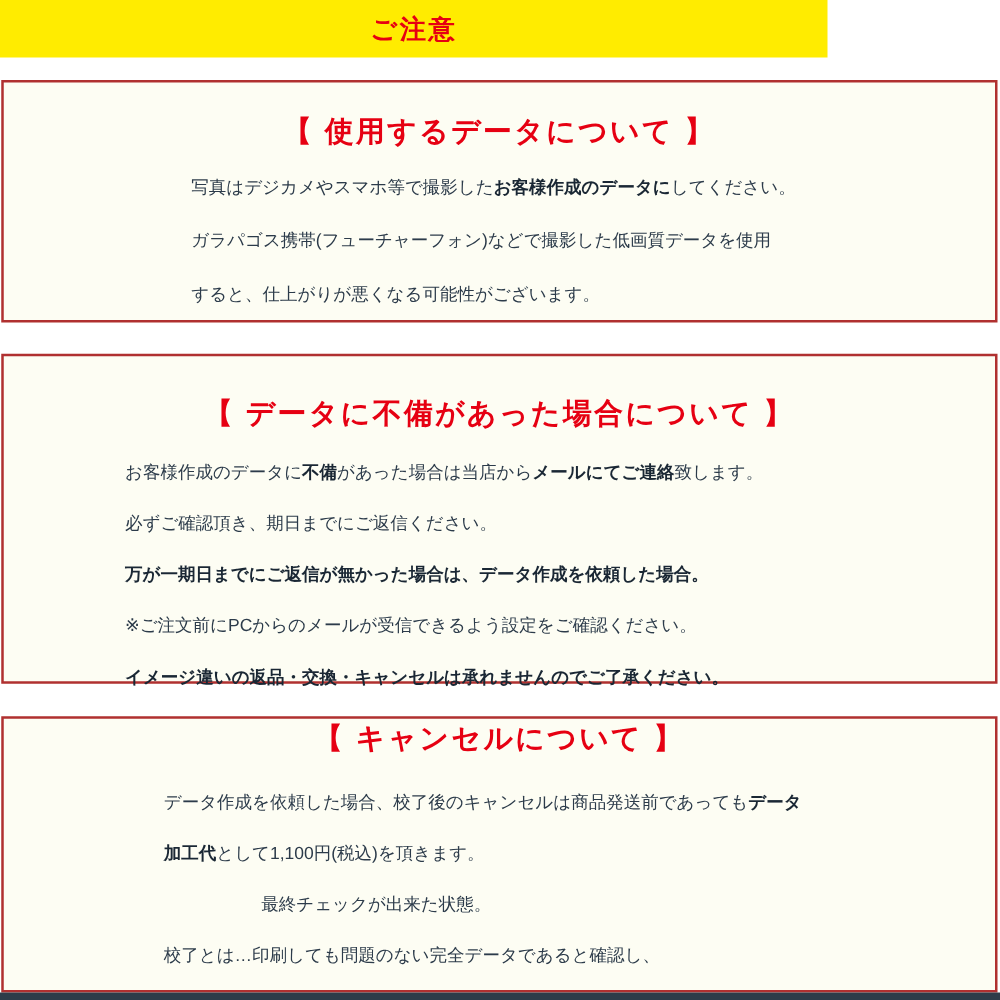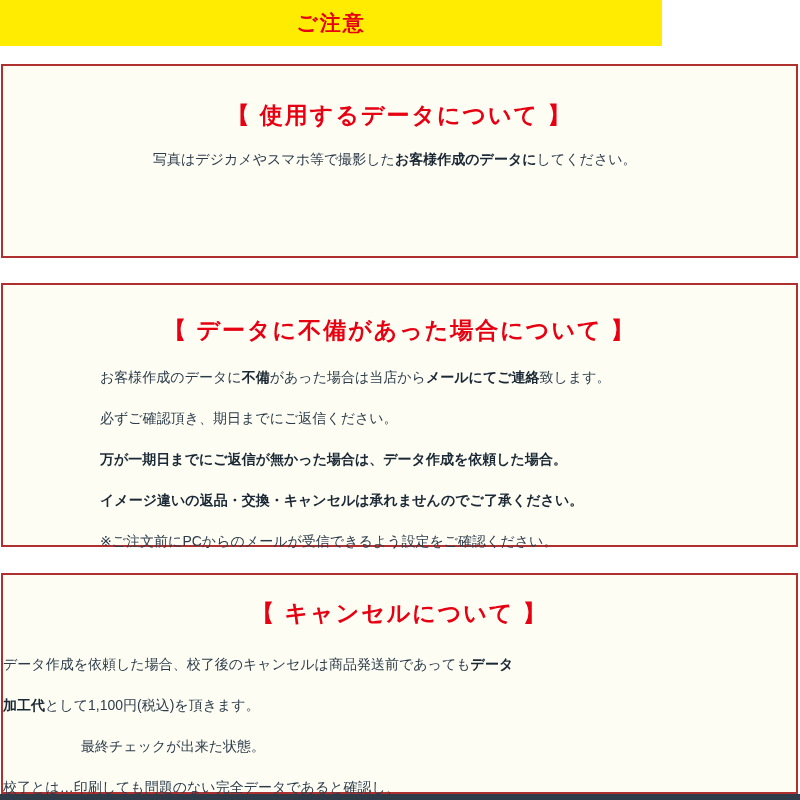--- a/index.html
+++ b/index.html
@@ -26,27 +26,27 @@
     background:#fdfdf3;
   }
   #box-usage{top:64px;height:194px;}
   #box-deficiency{top:283px;height:264px;}
   #box-cancel{top:573px;height:221px;}
   .section-title{
     display:block;text-align:center;
     color:#e60012;font-size:23px;font-weight:bold;letter-spacing:2px;
     line-height:30px;
   }
-  #box-usage .section-title{padding-top:34px;}
+  #box-usage .section-title{padding-top:24px;}
   #box-deficiency .section-title{padding-top:30px;}
-  #box-cancel .section-title{padding-top:23px;}
+  #box-cancel .section-title{padding-top:0;}
   .section-body{display:block;}
   #box-usage .section-body{margin-top:8px;padding-left:150px;}
   #box-deficiency .section-body{margin-top:12px;padding-left:97px;}
-  #box-cancel .section-body{margin-top:16px;}
+  #box-cancel .section-body{margin-top:16px;padding-left:128px;}
   .line{
     display:flex;align-items:center;white-space:nowrap;
     font-size:14px;
   }
   #box-usage .line{height:43px;}
   #box-deficiency .line{height:41px;}
   #box-cancel .line{height:41px;}
   .line.indent-1{padding-left:78px;}
   .seg{font-weight:normal;color:#2c3b4a;}
   .seg.bold{font-weight:bold;color:#1a2734;}
@@ -63,44 +63,50 @@
 </div>
 
 <div class="box" id="box-usage">
   <span class="section-title">【 使用するデータについて 】</span>
   <div class="section-body">
       <div class="line">
         <span class="seg">写真はデジカメやスマホ等で撮影した</span>
         <span class="seg bold">お客様作成のデータに</span>
         <span class="seg">してください。</span>
       </div>
+      <div class="line">
+        <span class="seg">ガラパゴス携帯(フューチャーフォン)などで撮影した低画質データを使用</span>
+      </div>
+      <div class="line">
+        <span class="seg">すると、仕上がりが悪くなる可能性がございます。</span>
+      </div>
     </div>
 </div>
 
 <div class="box" id="box-deficiency">
   <span class="section-title">【 データに不備があった場合について 】</span>
   <div class="section-body">
       <div class="line">
         <span class="seg">お客様作成のデータに</span>
         <span class="seg bold">不備</span>
         <span class="seg">があった場合は当店から</span>
         <span class="seg bold">メールにてご連絡</span>
         <span class="seg">致します。</span>
       </div>
       <div class="line">
         <span class="seg">必ずご確認頂き、期日までにご返信ください。</span>
       </div>
       <div class="line">
         <span class="seg bold">万が一期日までにご返信が無かった場合は、データ作成を依頼した場合。</span>
       </div>
       <div class="line">
-        <span class="seg bold">イメージ違いの返品・交換・キャンセルは承れませんのでご了承ください。</span>
+        <span class="seg">※ご注文前にPCからのメールが受信できるよう設定をご確認ください。</span>
       </div>
       <div class="line">
-        <span class="seg">※ご注文前にPCからのメールが受信できるよう設定をご確認ください。</span>
+        <span class="seg bold">イメージ違いの返品・交換・キャンセルは承れませんのでご了承ください。</span>
       </div>
     </div>
 </div>
 
 <div class="box" id="box-cancel">
   <span class="section-title">【 キャンセルについて 】</span>
   <div class="section-body">
       <div class="line">
         <span class="seg">データ作成を依頼した場合、校了後のキャンセルは商品発送前であっても</span>
         <span class="seg bold">データ</span>

